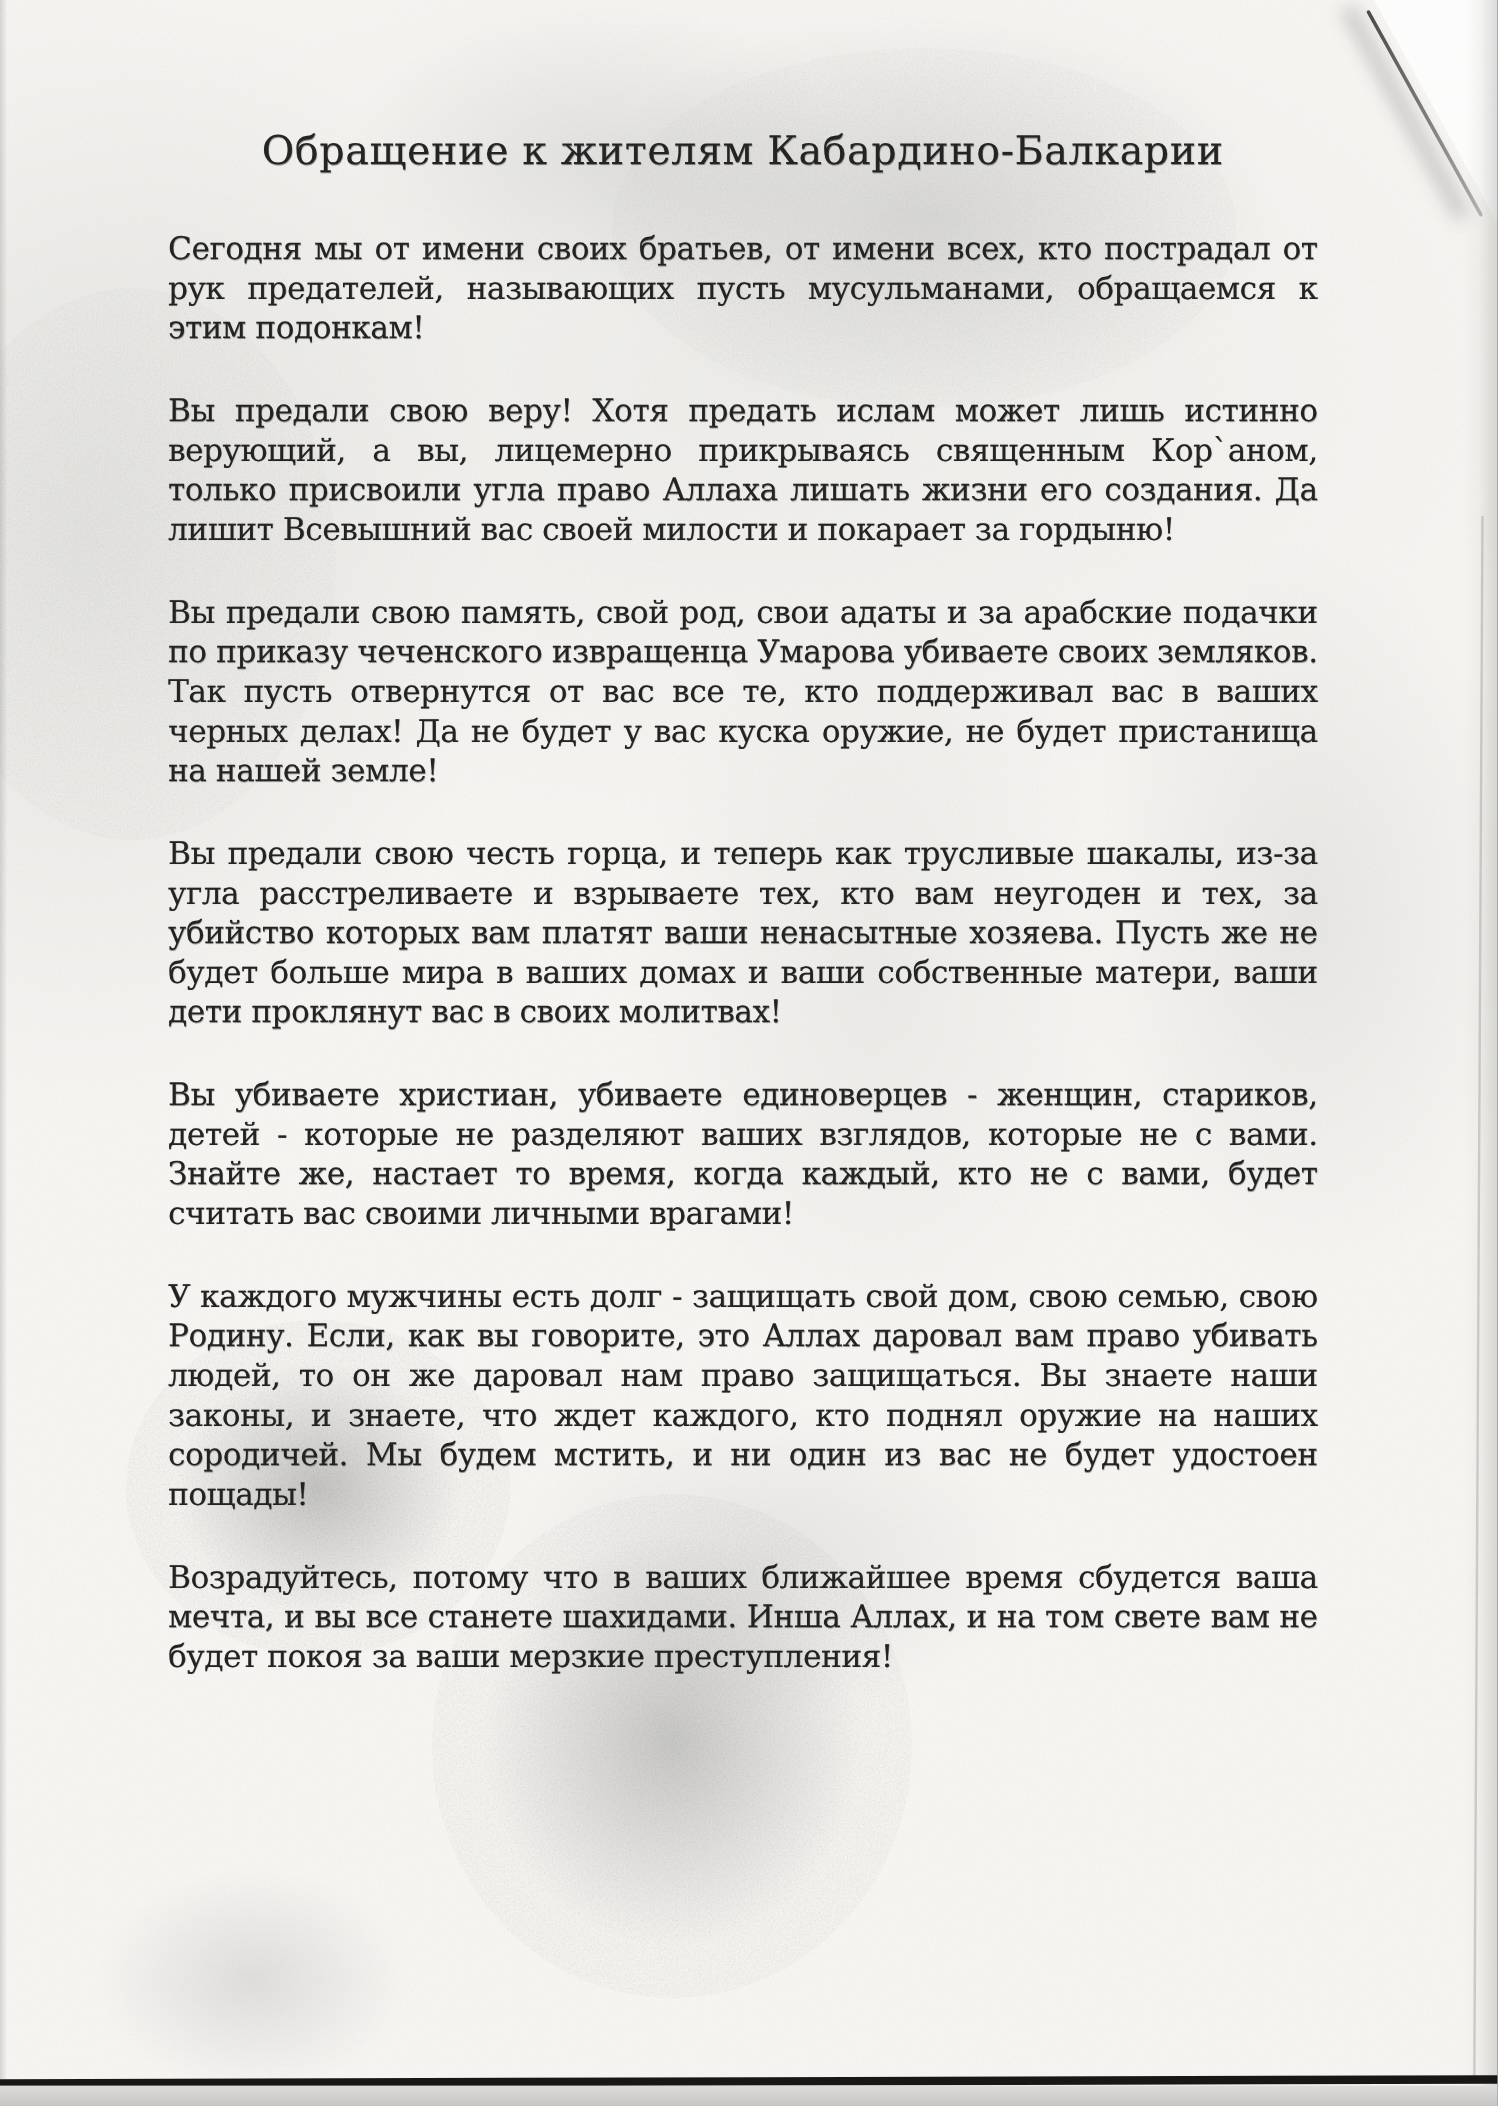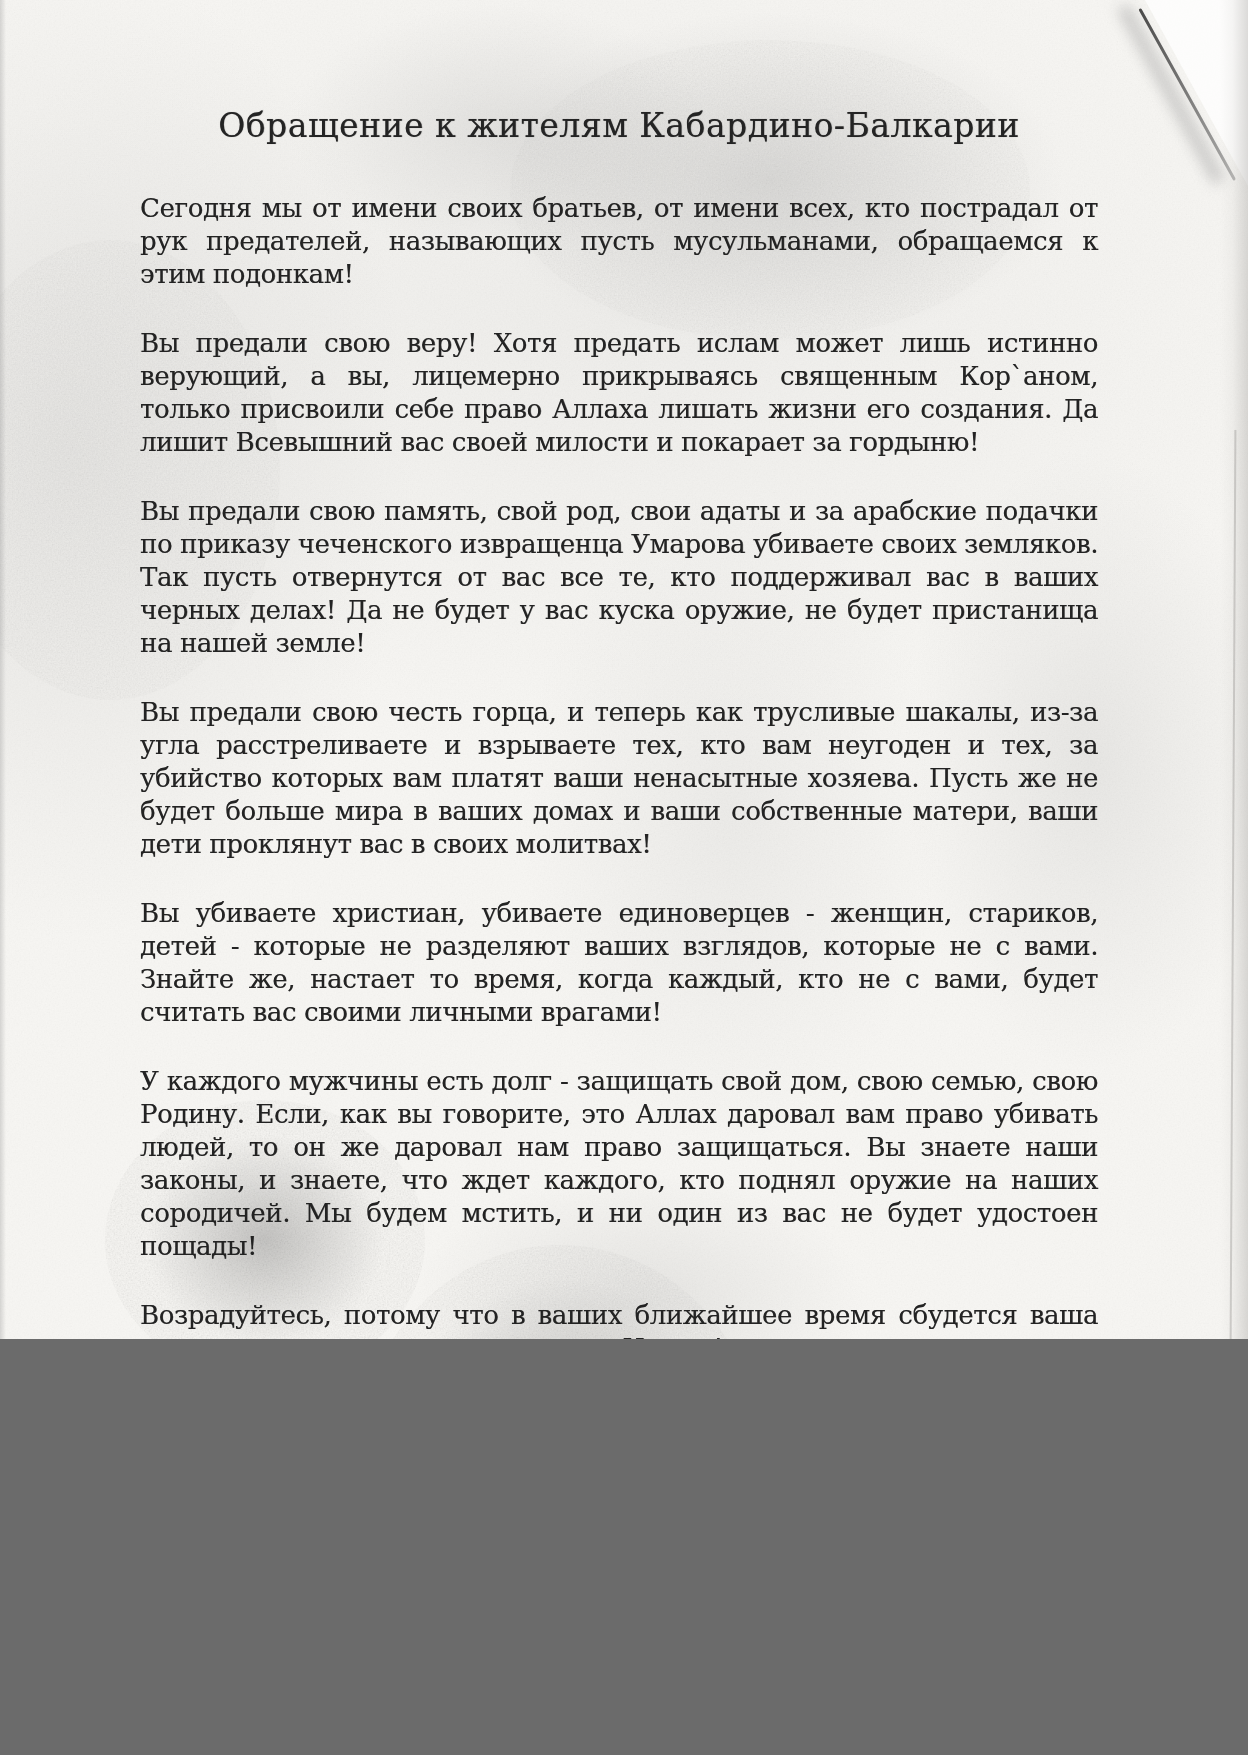--- a/index.html
+++ b/index.html
@@ -3,21 +3,21 @@
 <meta charset="utf-8">
 <style>
   html, body {
     margin: 0;
     padding: 0;
     background: #6b6b6b;
   }
   .page {
     position: relative;
     width: 1248px;
-    height: 1339px;
+    height: 1755px;
     margin: 0 auto;
     overflow: hidden;
     font-family: "DejaVu Serif", "Liberation Serif", serif;
     
     background:
       radial-gradient(ellipse 420px 240px at 770px 180px, rgba(150,150,150,0.26), rgba(150,150,150,0) 70%),
       radial-gradient(ellipse 300px 180px at 500px 130px, rgba(160,160,160,0.20), rgba(160,160,160,0) 70%),
       radial-gradient(ellipse 480px 680px at 70px 450px,  rgba(165,165,165,0.20), rgba(165,165,165,0) 72%),
       radial-gradient(ellipse 260px 430px at 1090px 760px, rgba(170,170,170,0.20), rgba(170,170,170,0) 72%),
       radial-gradient(ellipse 280px 430px at 730px 820px,  rgba(180,180,180,0.16), rgba(180,180,180,0) 75%),
@@ -120,21 +120,21 @@
   }
 </style>
 </head>
 <body>
 
 <div class="page">
 
   <div class="content">
     <h1 class="doc-title">Обращение к жителям Кабардино-Балкарии</h1>
     <p class="para">Сегодня мы от имени своих братьев, от имени всех, кто пострадал от рук предателей, называющих пусть мусульманами, обращаемся к этим подонкам!</p>
-    <p class="para">Вы предали свою веру! Хотя предать ислам может лишь истинно верующий, а вы, лицемерно прикрываясь священным Кор`аном, только присвоили себе право Аллаха лишать жизни его создания. Да лишит Всевышний вас своей милости и покарает за гордыню!</p>
+    <p class="para">Вы предали свою веру! Хотя предать ислам может лишь истинно верующий, а вы, лицемерно прикрываясь священным Кор`аном, только присвоили угла право Аллаха лишать жизни его создания. Да лишит Всевышний вас своей милости и покарает за гордыню!</p>
     <p class="para">Вы предали свою память, свой род, свои адаты и за арабские подачки по приказу чеченского извращенца Умарова убиваете своих земляков. Так пусть отвернутся от вас все те, кто поддерживал вас в ваших черных делах! Да не будет у вас куска оружие, не будет пристанища на нашей земле!</p>
     <p class="para">Вы предали свою честь горца, и теперь как трусливые шакалы, из-за угла расстреливаете и взрываете тех, кто вам неугоден и тех, за убийство которых вам платят ваши ненасытные хозяева. Пусть же не будет больше мира в ваших домах и ваши собственные матери, ваши дети  проклянут вас в своих молитвах!</p>
     <p class="para">Вы убиваете христиан, убиваете  единоверцев - женщин, стариков, детей - которые не разделяют ваших взглядов, которые не с вами. Знайте же, настает то время, когда каждый, кто не с вами, будет считать вас своими личными врагами!</p>
     <p class="para">У каждого мужчины есть долг - защищать свой дом, свою семью, свою Родину. Если, как вы говорите, это Аллах даровал вам право убивать людей, то он же даровал нам право защищаться. Вы знаете наши законы, и знаете, что ждет каждого, кто поднял оружие на наших сородичей. Мы будем мстить, и ни один из вас не будет удостоен пощады!</p>
     <p class="para">Возрадуйтесь, потому что в ваших ближайшее время сбудется ваша мечта, и вы все станете шахидами. Инша Аллах, и на том свете вам не будет покоя за ваши мерзкие преступления!</p>
   </div>
 
   <svg class="grain" width="1248" height="1755" xmlns="http://www.w3.org/2000/svg">
     <defs>
       <filter id="grainF" x="-5%" y="-5%" width="110%" height="110%">

